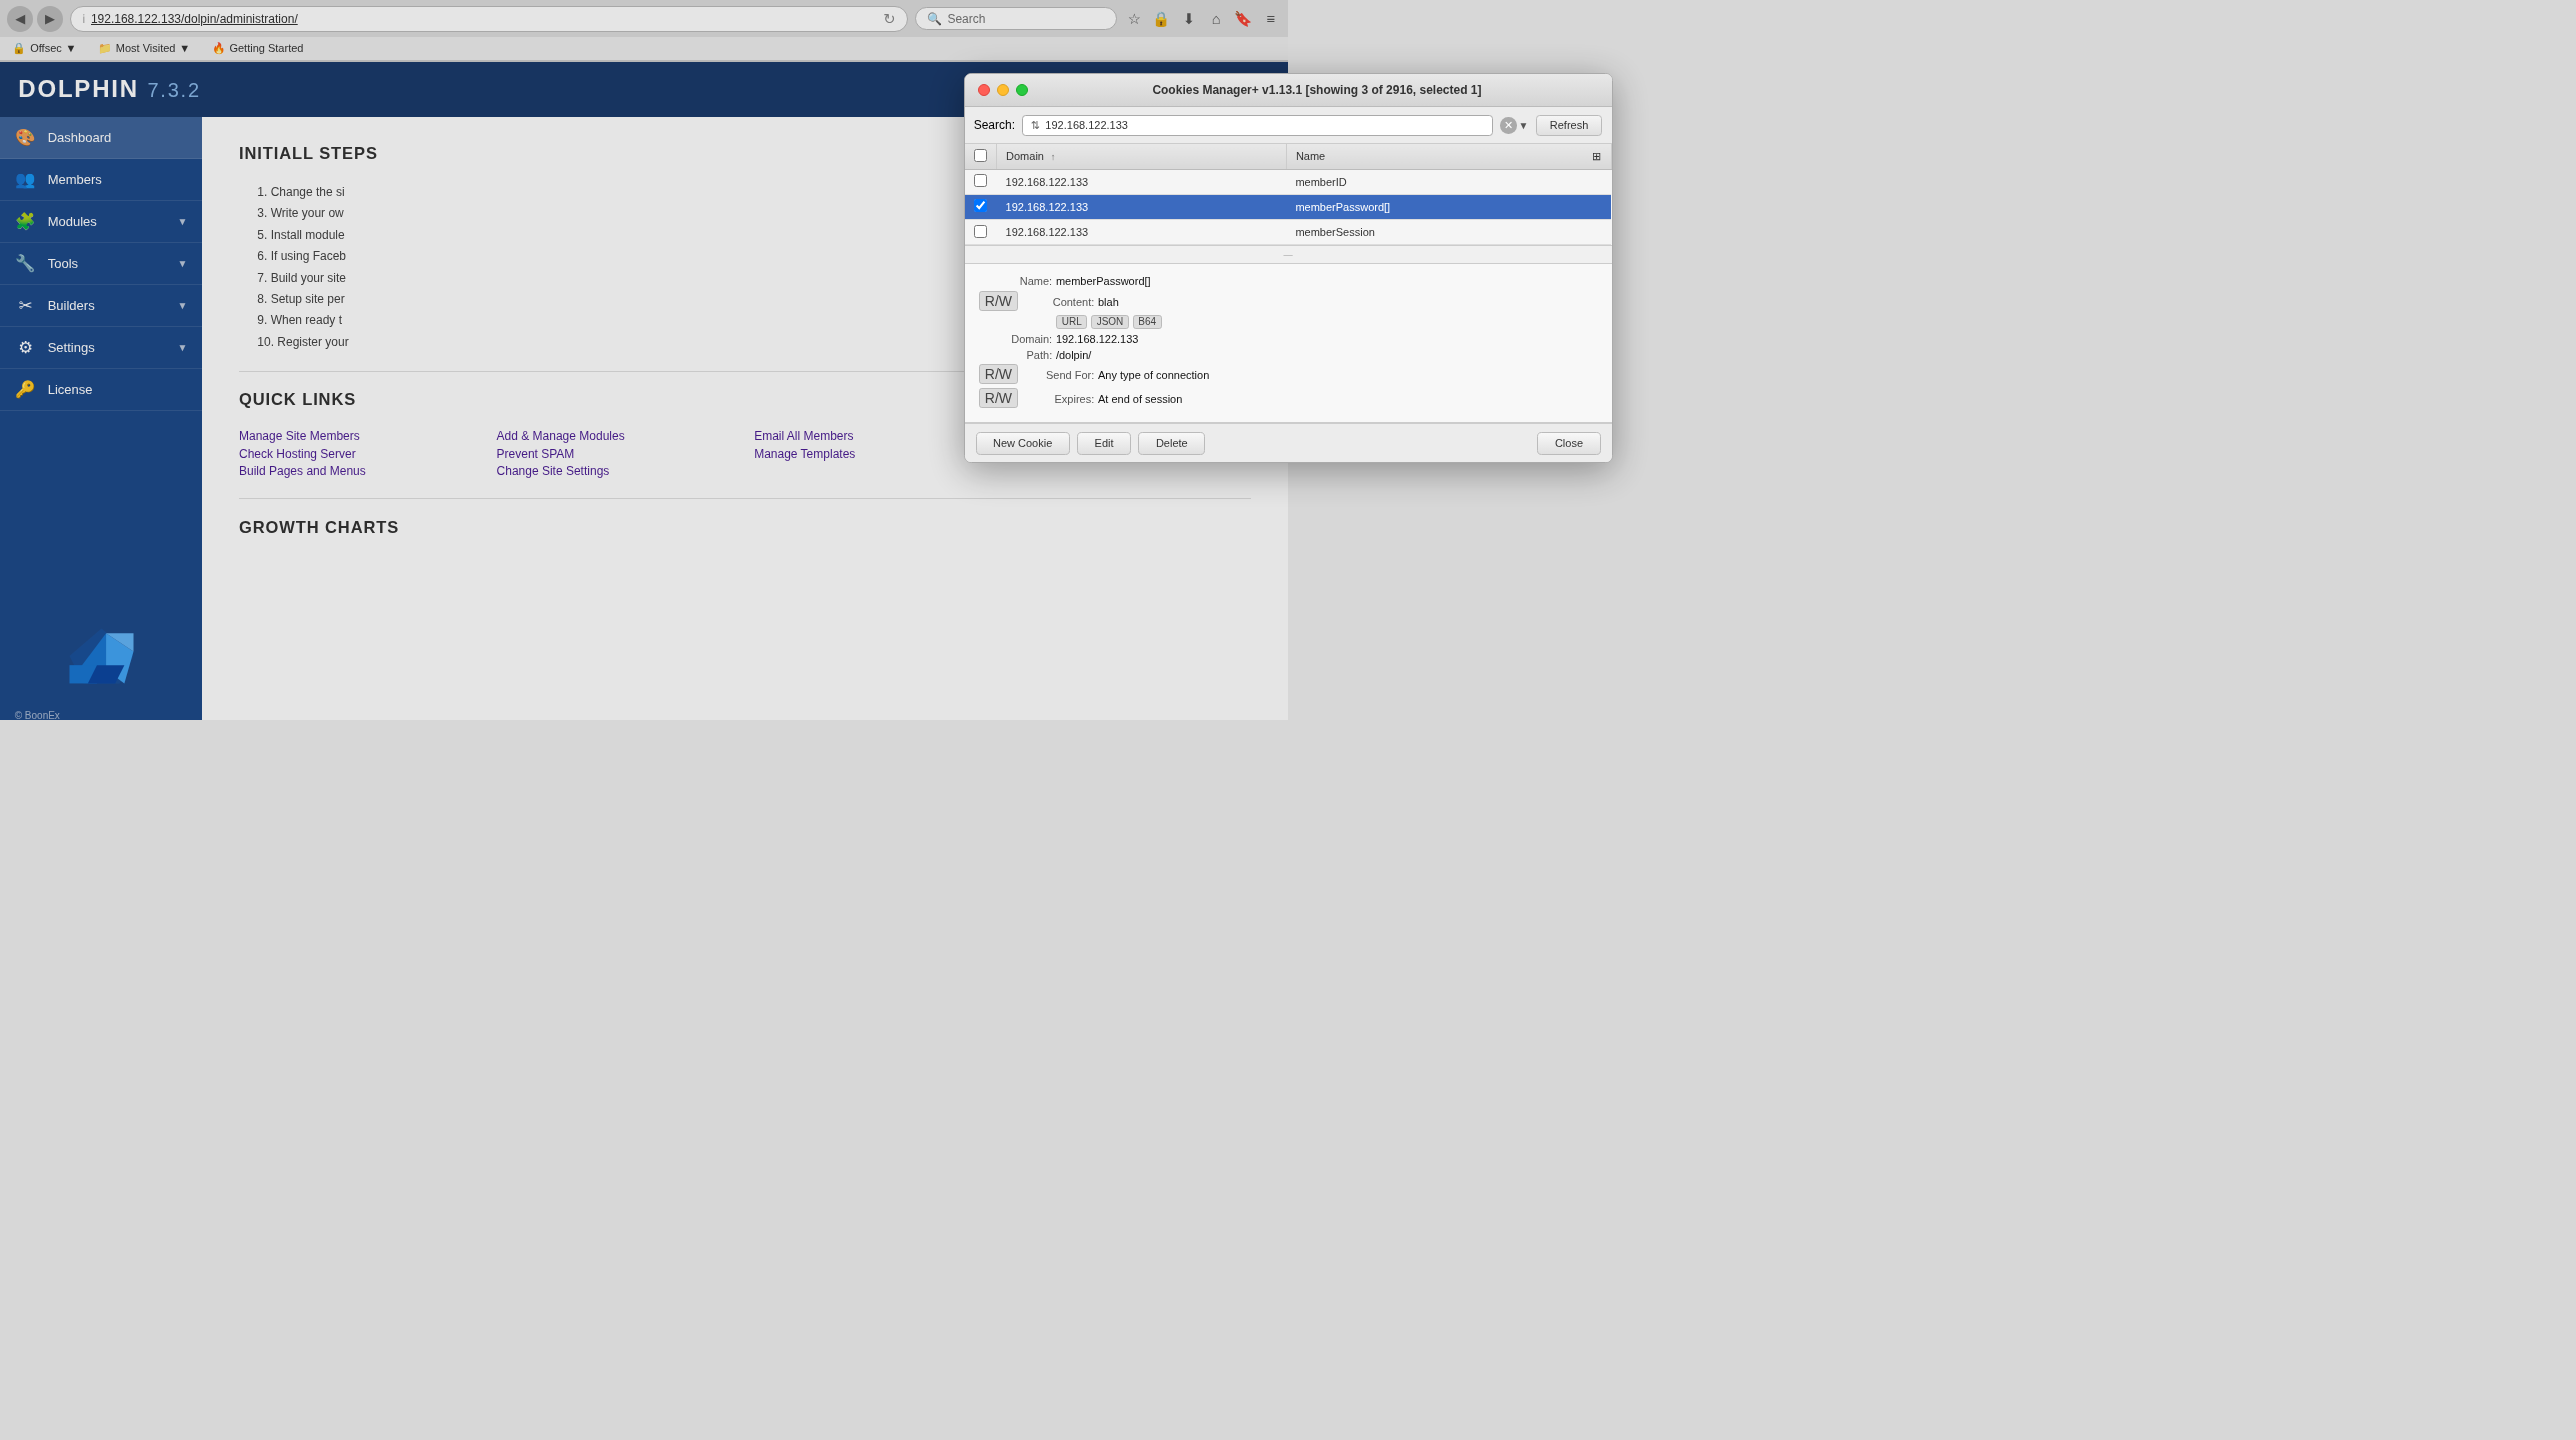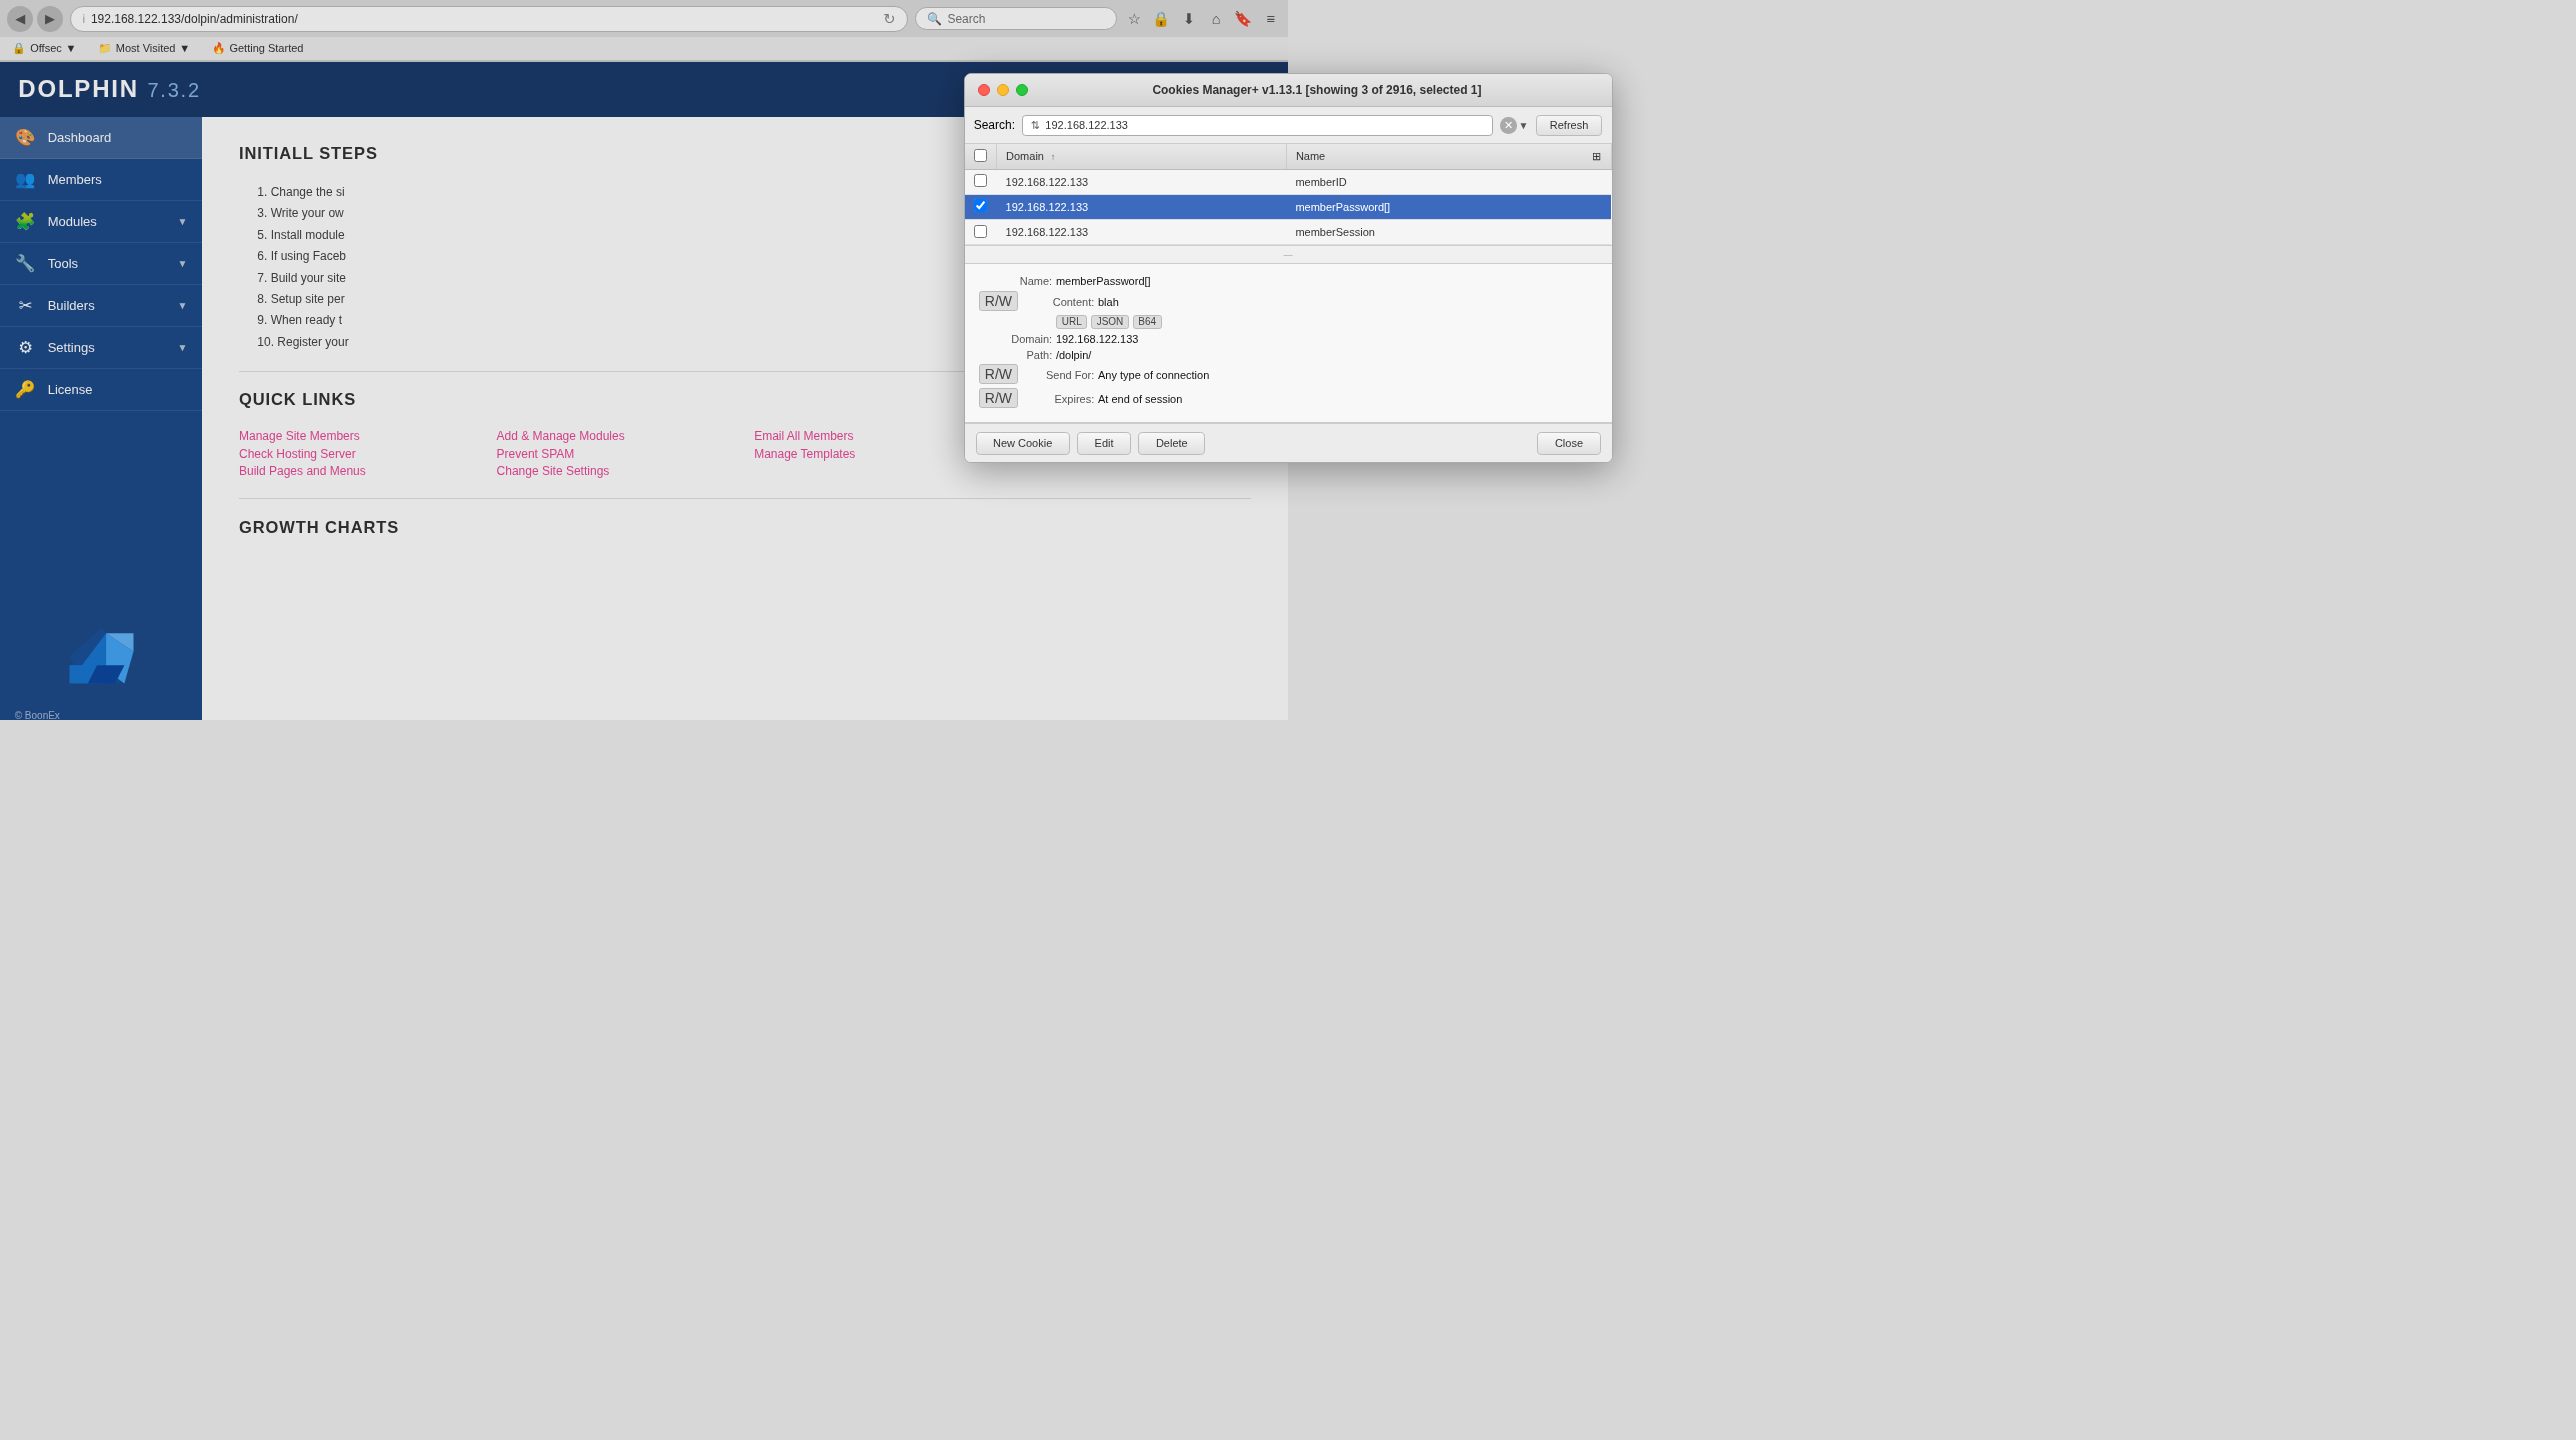--- a/index.html
+++ b/index.html
@@ -43,21 +43,21 @@
     
     .content-area { flex: 1; background: white; overflow-y: auto; position: relative; }
     .content-inner { padding: 27.5px 37px; }
     .section-title { font-size: 16.5px; font-weight: bold; color: #333; margin-bottom: 18.3px; text-transform: uppercase; letter-spacing: 0.9px; }
     .steps-list { list-style: none; counter-reset: step-counter; }
     .steps-list li { padding: 3.7px 0; font-size: 12px; color: #444; }
     .steps-list li a, .steps-list li span.link { color: #2a7ae2; cursor: pointer; }
 
     
     .quick-links-grid { display: grid; grid-template-columns: repeat(4, 1fr); gap: 7.3px 18.3px; }
-    .quick-link { color: #ec4899; cursor: pointer; font-size: 12px; padding: 1.8px 0; display: block; text-decoration: none; }
+    .quick-link { color: #4c1d95; cursor: pointer; font-size: 12px; padding: 1.8px 0; display: block; text-decoration: none; }
 
     
     .growth-title { font-size: 16.5px; font-weight: bold; color: #333; text-transform: uppercase; letter-spacing: 0.9px; }
 
     
     .overlay { position: fixed; top: 0; left: 0; right: 0; bottom: 0; background: rgba(0,0,0,0.1); z-index: 100; display: flex; align-items: flex-start; justify-content: center; padding-top: 73px; }
 
     
     .cookie-dialog { background: #f5f5f5; border-radius: 7.3px; box-shadow: 0 7.3px 37px rgba(0,0,0,0.35); width: 649px; overflow: hidden; border: 0.9px solid #aaa; }
     .dialog-titlebar { background: linear-gradient(to bottom, #e8e8e8, #d4d4d4); padding: 9.2px 13px; display: flex; align-items: center; gap: 7.3px; border-bottom: 0.9px solid #bbb; }
@@ -105,21 +105,21 @@
 <body>
 
 <div class="browser-chrome">
   <div class="browser-toolbar">
     <div class="nav-buttons">
       <button class="nav-btn">◀</button>
       <button class="nav-btn">▶</button>
     </div>
     <div class="address-bar">
       <span style="color:#aaa;font-size:12px;">ℹ</span>
-      <input value="192.168.122.133/dolpin/administration/" style="width: 100%;">
+      <input value="192.168.122.133/dolpin/administration/" style="width: 100%; text-decoration: underline;">
       <span style="color:#888;font-size:14.7px;cursor:pointer;">↻</span>
     </div>
     <div class="search-bar">
       <span style="color:#aaa;">🔍</span>
       <input placeholder="Search" style="">
     </div>
     <div class="toolbar-icons">
       <span class="toolbar-icon">☆</span>
       <span class="toolbar-icon">🔒</span>
       <span class="toolbar-icon">⬇</span>

